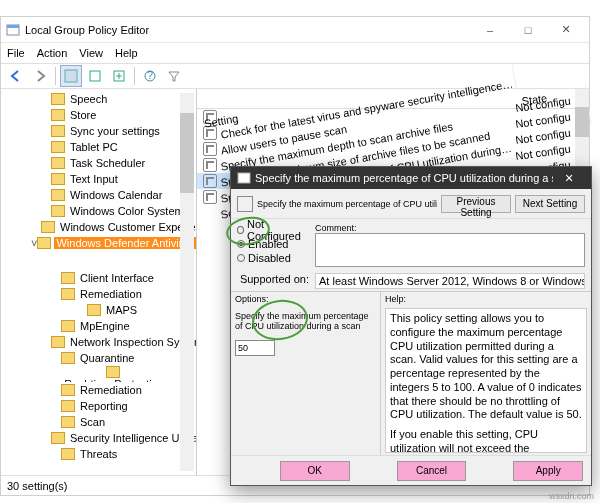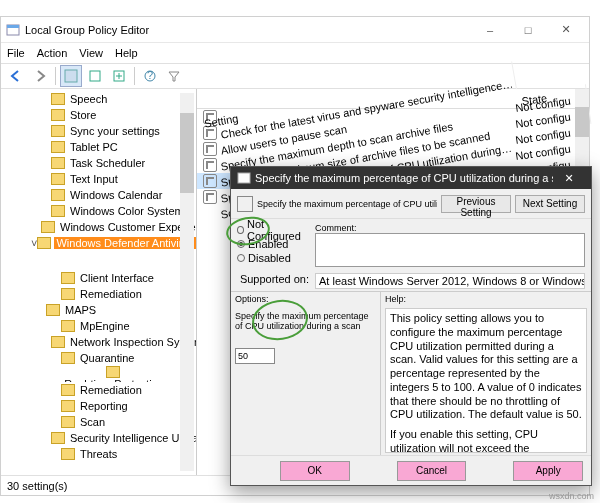--- a/index.html
+++ b/index.html
@@ -73,21 +73,21 @@
 .comment .lbl { font-size: 9px; }
 .comment textarea { width: 100%; height: 34px; border: 1px solid #999; font-size: 9px; resize: none; background:#fff;}
 .supp { display: flex; padding: 0 6px 2px 6px; font-size: 9px; gap: 6px; }
 .supp .lab { width: 72px; text-align: right; }
 .supp .val { flex: 1; border: 1px solid #ccc; background: #fff; padding: 1px 3px; height: 16px; white-space:nowrap; overflow:hidden;}
 
 .split { display: flex; flex: 1; border-top: 1px solid #ccc; overflow:hidden;}
 .opt { width: 150px; border-right: 1px solid #ccc; padding: 2px 4px; display:flex; flex-direction:column;}
 .opt .hd { font-size: 9px; height: 14px; }
 .opt .desc { font-size: 9px; margin-top: 4px; line-height: 1.1; }
-.opt input.spin { width: 40px; height: 16px; font-size: 9px; border: 1px solid #888; margin-top: 16px; padding: 0 2px;}
+.opt input.spin { width: 40px; height: 16px; font-size: 9px; border: 1px solid #888; margin-top: 8px; padding: 0 2px;}
 .hlp { flex: 1; padding: 2px 4px; font-size: 9px; display:flex; flex-direction:column;}
 .hlp .hd { font-size: 9px; height: 14px; }
 .hlp .body { border: 1px solid #ccc; background: #fff; flex: 1; padding: 3px 4px; font-size: 8px; line-height: 1.25; overflow: hidden; display:block; height:auto;}
 .hlp .body p { margin-bottom: 6px; }
 
 .dfoot { height: 30px; display: flex; align-items: center; justify-content: flex-end; padding: 0 8px; gap: 6px; border-top: 1px solid #ddd; }
 .dfoot button { width: 84px; height: 20px; font-size: 10px; background: #f9a8d4; border: 1px solid #999; margin-left: 41px; }
 
 .watermark { position: absolute; right: 6px; bottom: 2px; font-size: 9px; color: #999; }
 
@@ -216,21 +216,21 @@
         <div class="tnode" style="padding-left: 50px; margin-top: 19px;">
           <span class="tw"></span>
           <span class="fld"></span>
           <span class="lbl">Client Interface</span>
         </div>
         <div class="tnode" style="padding-left: 50px;">
           <span class="tw"></span>
           <span class="fld"></span>
           <span class="lbl">Remediation</span>
         </div>
-        <div class="tnode" style="padding-left: 35px;">
+        <div class="tnode" style="padding-left: 76px;">
           <span class="tw"></span>
           <span class="fld"></span>
           <span class="lbl">MAPS</span>
         </div>
         <div class="tnode" style="padding-left: 50px;">
           <span class="tw"></span>
           <span class="fld"></span>
           <span class="lbl">MpEngine</span>
         </div>
         <div class="tnode" style="padding-left: 50px;">

